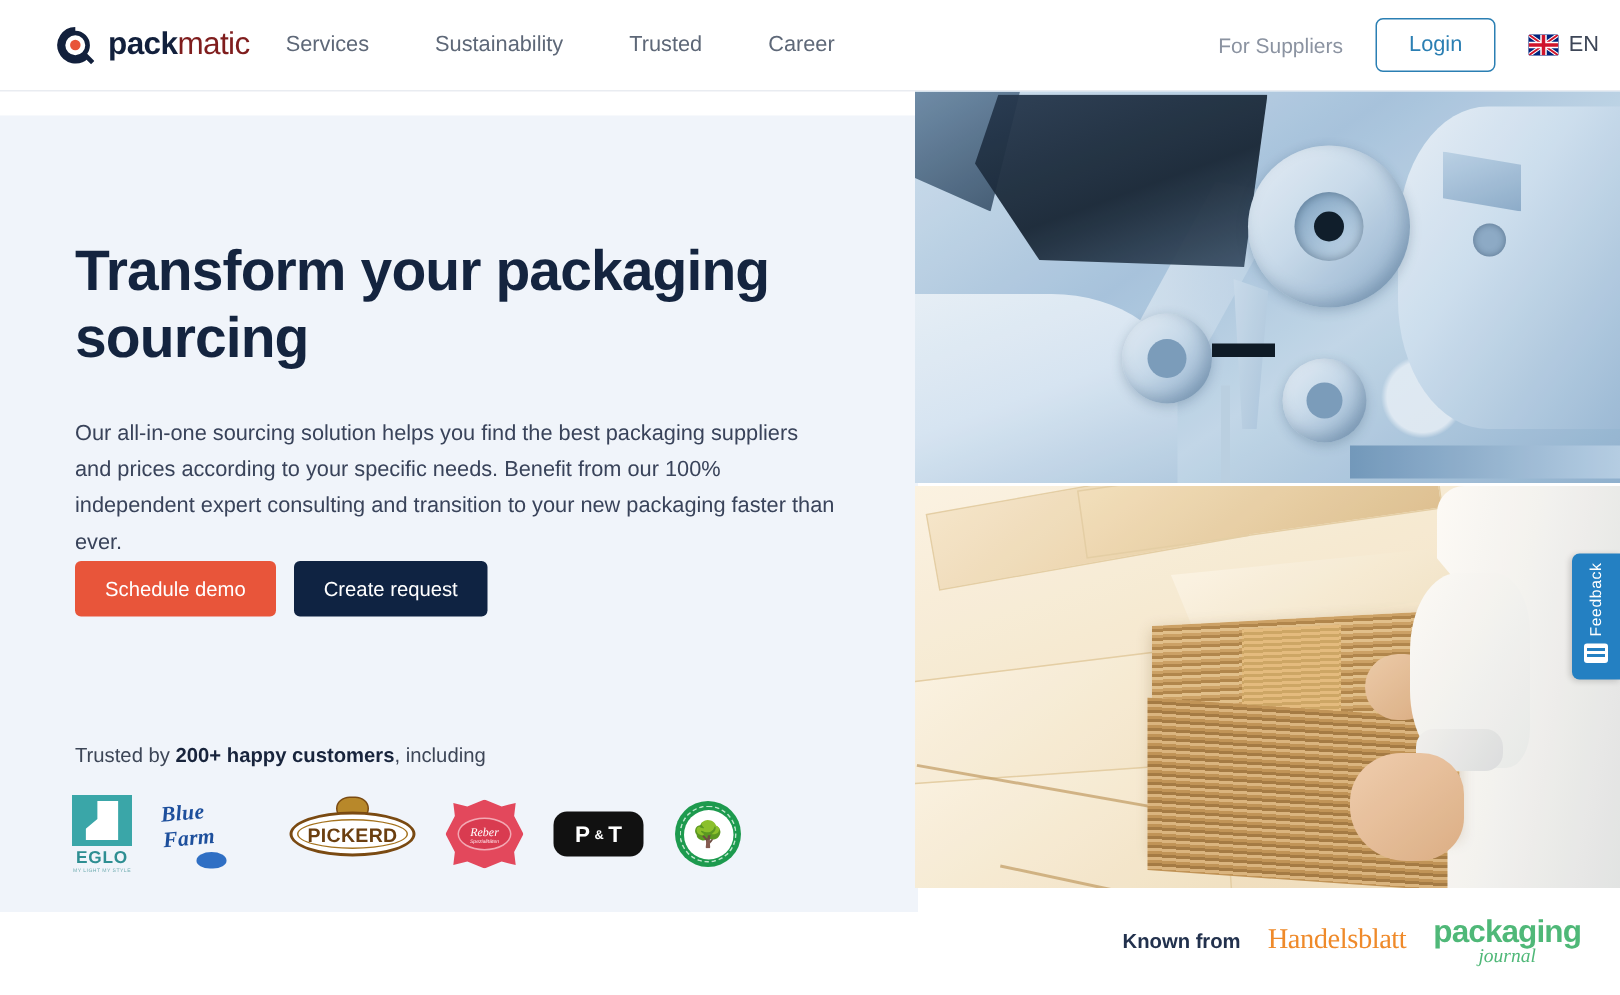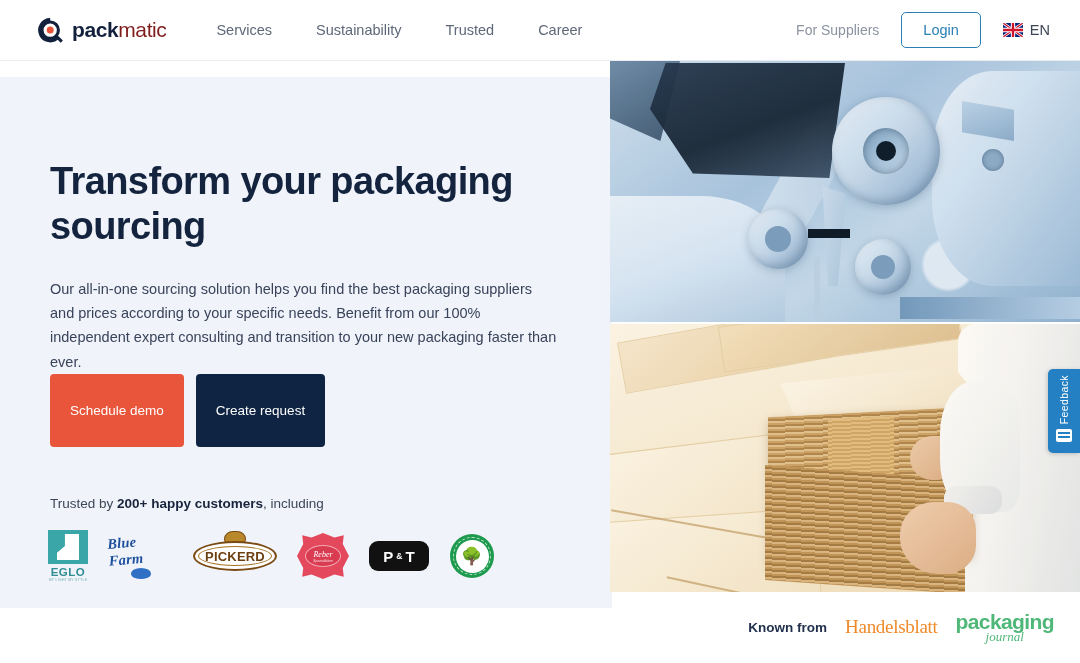--- a/index.html
+++ b/index.html
@@ -16,27 +16,27 @@
     position: absolute; left:0; top:0; width:1080px; height:61px;
     background:#ffffff; border-bottom:1px solid #e9ecf1;
     display:flex; align-items:center;
   }
   .logo-wrap { display:flex; align-items:center; margin-left:38px; cursor:pointer; }
   .logo-mark { width:25px; height:25px; position:relative; margin-right:9px; }
   .logo-text { font-size:21px; letter-spacing:-0.4px; color:#12203c; white-space:nowrap; }
   .logo-text .b { font-weight:bold; }
   .logo-text .l { font-weight:400; color:#7f1d1d; }
 
-  .nav { display:flex; align-items:center; margin-left:50px; gap:44px; }
+  .nav { display:flex; align-items:center; margin-left:24px; gap:44px; }
   .nav-item {
     font-size:14.5px; color:#5e6878; cursor:pointer; white-space:nowrap;
   }
 
   .header-right {
-    margin-left:auto; margin-right:30px; display:flex; align-items:center; gap:22px;
+    margin-left:auto; margin-right:14px; display:flex; align-items:center; gap:22px;
   }
   .suppliers-link { font-size:14px; color:#8b93a1; cursor:pointer; white-space:nowrap; }
   .login-btn {
     font-size:14.5px; color:#2b7fb3; border:1.5px solid #2b7fb3; border-radius:5px;
     padding:9px 21px; background:#fff; cursor:pointer; white-space:nowrap;
   }
   .lang { display:flex; align-items:center; gap:7px; cursor:pointer; }
   .flag {
     width:20px; height:14px; border-radius:1px; overflow:hidden;
     position:relative; background:#00247d; display:block;
@@ -56,21 +56,21 @@
     font-size:38px; line-height:1.18; font-weight:bold;
     color:#14243f; letter-spacing:-0.6px;
   }
   .lede {
     position:absolute; left:50px; top:200px; width:510px;
     font-size:14.5px; line-height:1.67; color:#39435a;
   }
   .cta-row { position:absolute; left:50px; top:297px; display:flex; gap:12px; }
   .btn {
     font-size:13.5px; border:none; border-radius:4px; cursor:pointer;
-    padding:29px 20px; white-space:nowrap; font-family:inherit;
+    padding:11px 20px; white-space:nowrap; font-family:inherit;
   }
   .btn-primary { background:#e8553a; color:#ffffff; }
   .btn-secondary { background:#0f2342; color:#ffffff; }
 
   .trusted {
     position:absolute; left:50px; top:419px;
     font-size:13.5px; color:#3d4657;
   }
   .trusted b { font-weight:bold; color:#18243c; }
 

